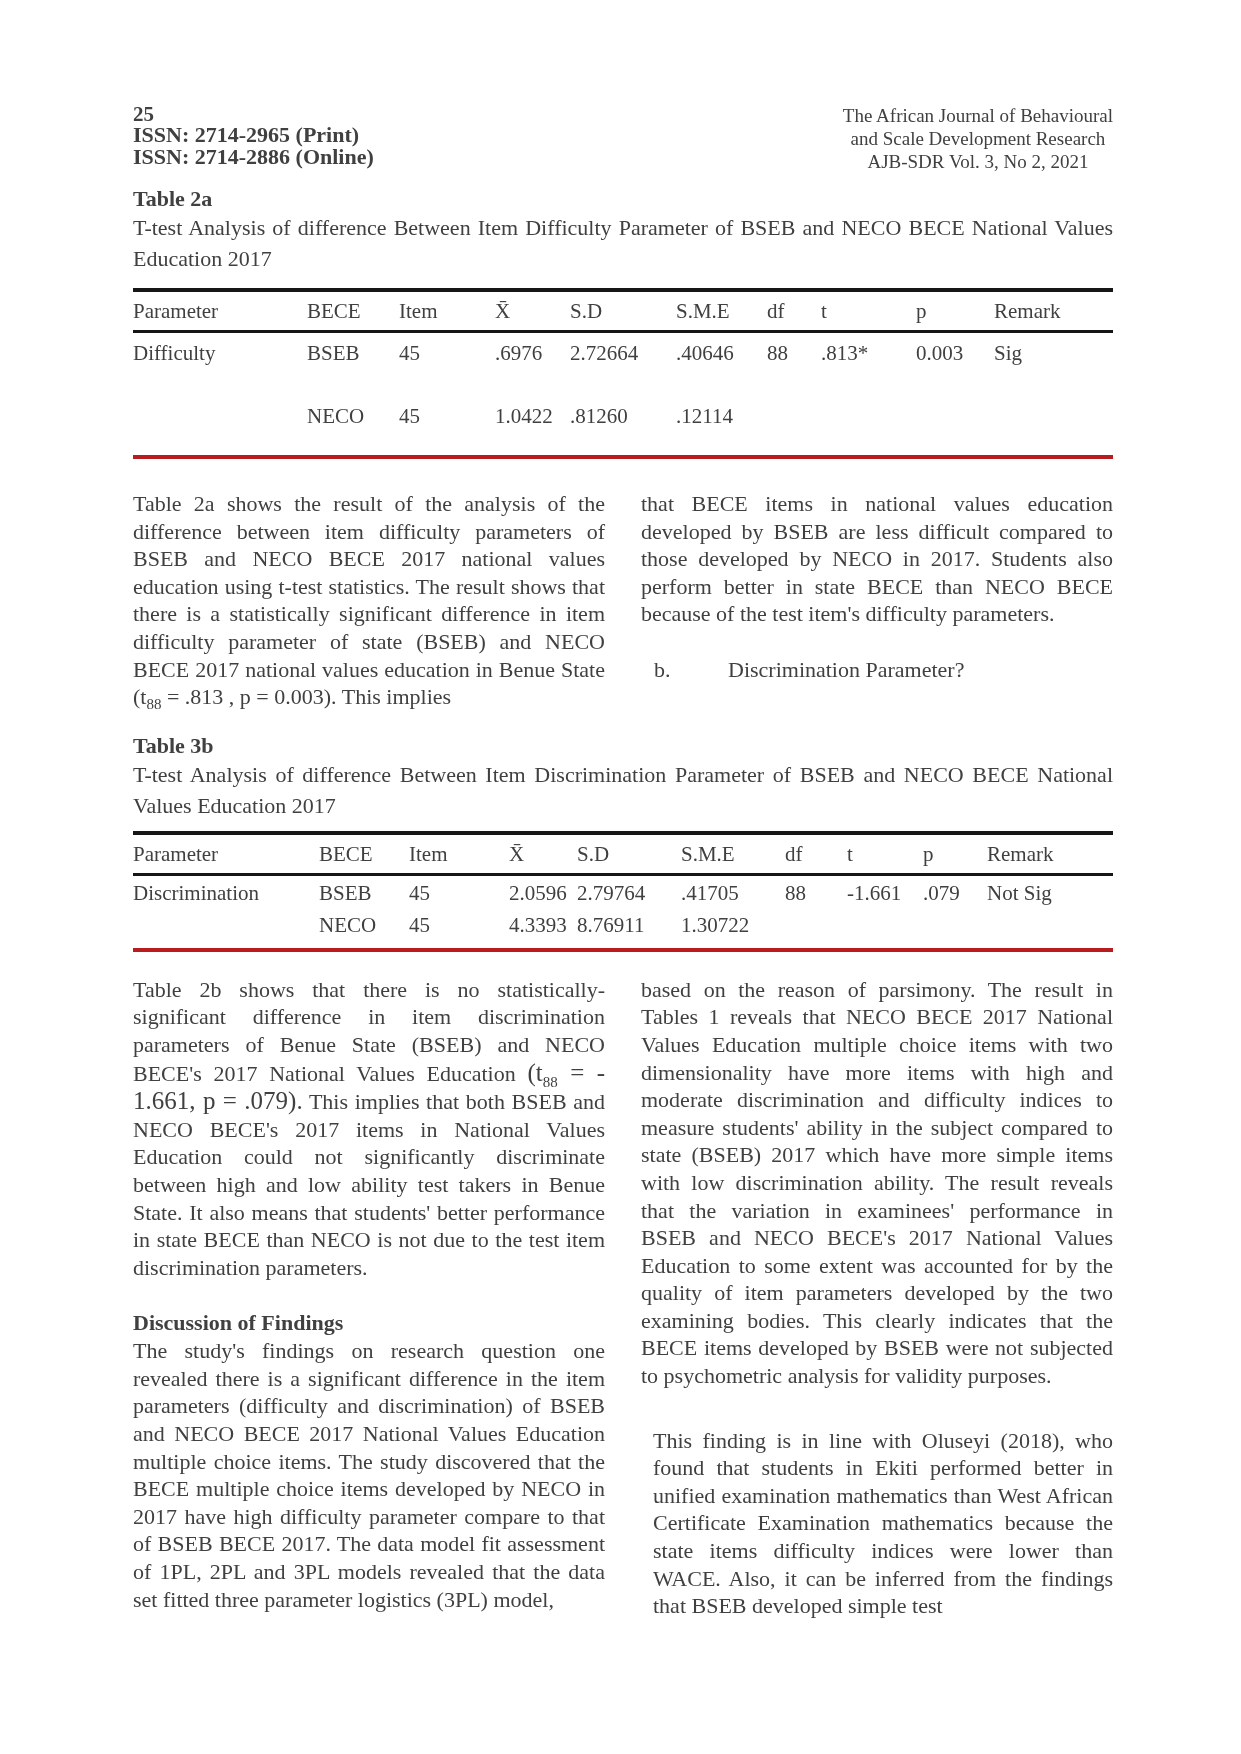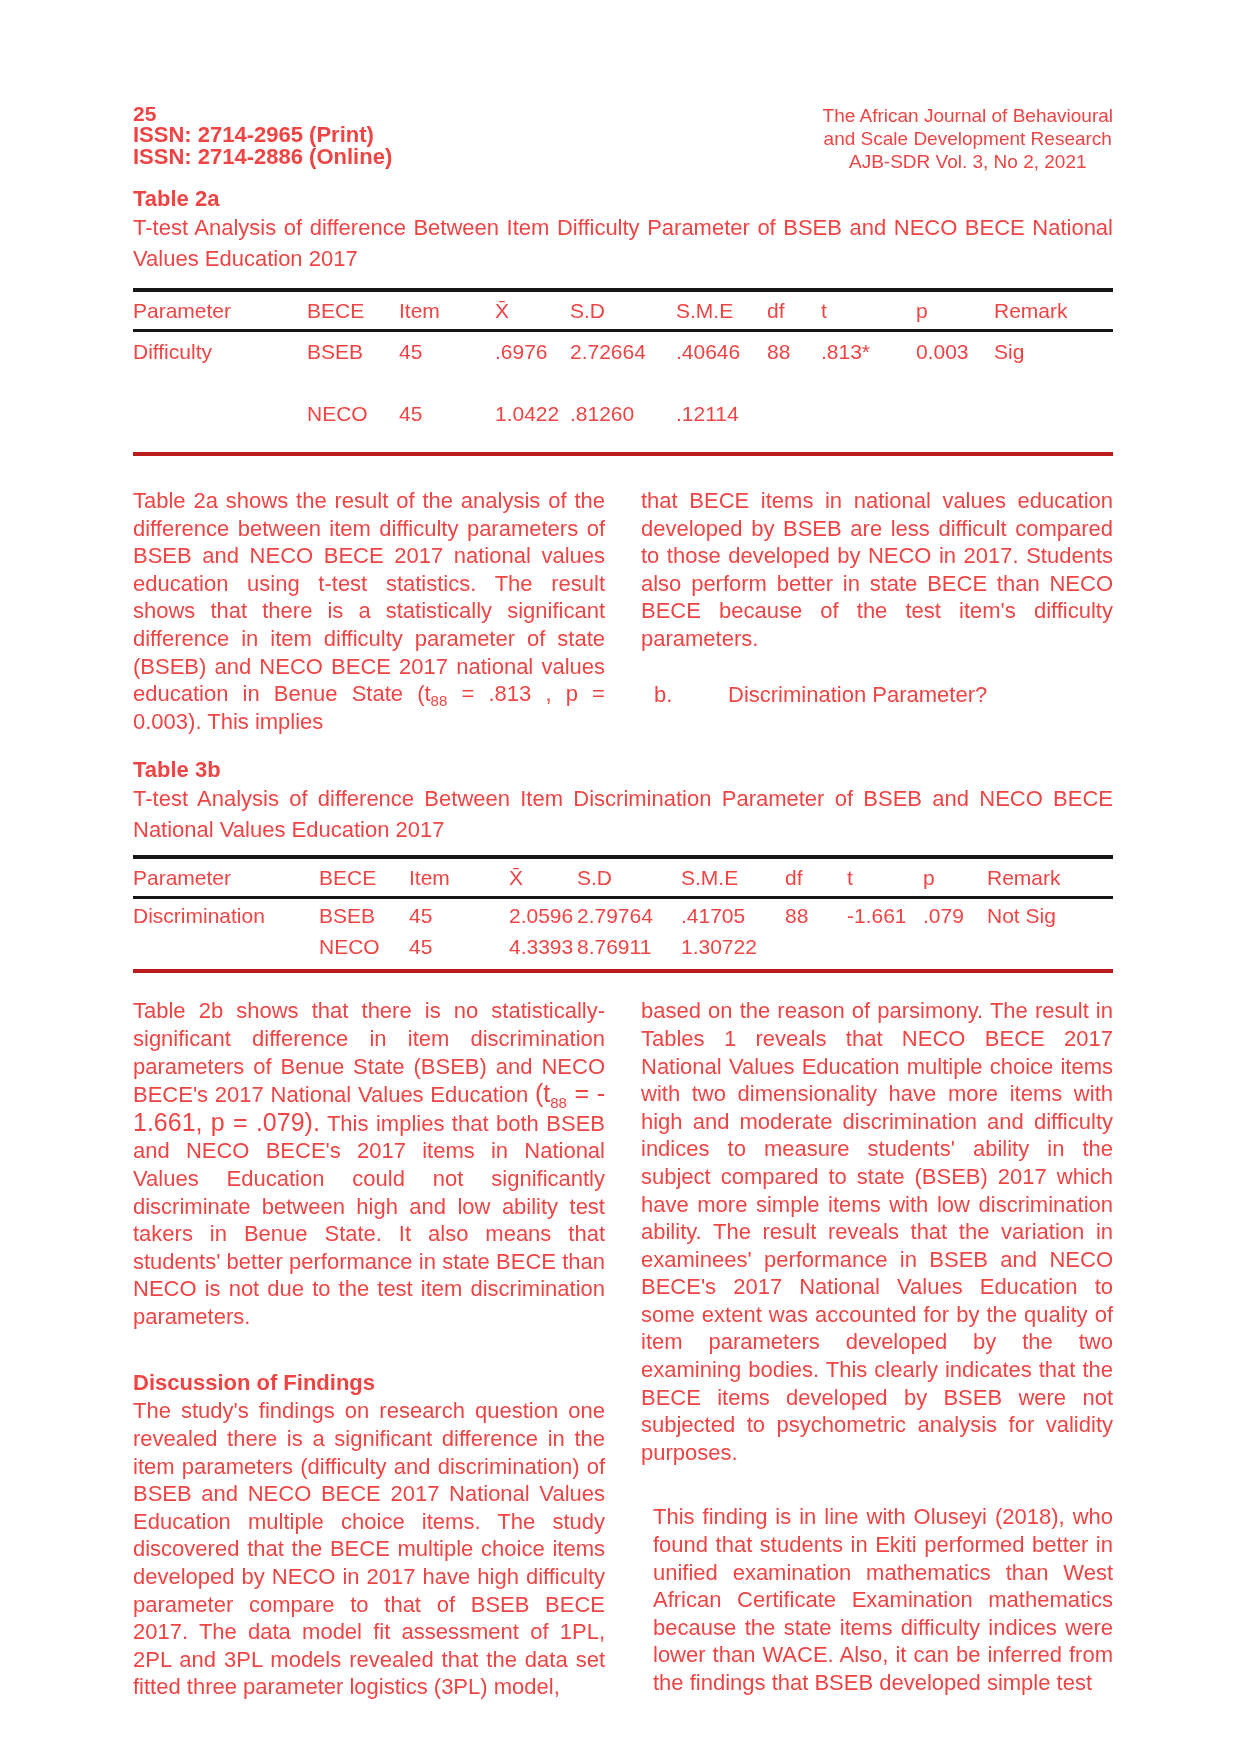--- a/index.html
+++ b/index.html
@@ -2,22 +2,22 @@
 <html><head>
 <meta charset="utf-8">
 <style>
   * { box-sizing: border-box; }
   html, body { margin: 0; padding: 0; background: #ffffff; }
   .page {
     position: relative;
     width: 1241px;
     height: 1754px;
     background: #ffffff;
-    font-family: Liberation Sans, sans-serif;
-    color: #ef4444;
+    font-family: Liberation Serif, serif;
+    color: #404040;
     padding: 104px 128px 0 133px;
     overflow: hidden;
   }
   
   .hdr { display: flex; justify-content: space-between; align-items: flex-start; }
   .hdr-left { font-weight: bold; }
   .page-num { font-size: 21px; line-height: 20px; }
   .issn { font-size: 22px; line-height: 22px; }
   .hdr-right { text-align: center; font-size: 19px; line-height: 23px; }
   
@@ -50,21 +50,21 @@
   .col { width: 473px; }
   .para {
     font-size: 22px; line-height: 27.6px; text-align: justify;
     margin: 0;
   }
   .stat-frag { font-size: 25px; }
   sub { font-size: 15px; line-height: 0; }
   .b-item { display: flex; margin-top: 29px; font-size: 22px; padding-left: 13px; }
   .b-label { width: 74px; flex: 0 0 74px; }
   .section-heading { font-weight: bold; font-size: 22px; margin-top: 29px; line-height: 28px; }
-  .para + .section-heading { margin-top: 39px; }
+  .para + .section-heading { margin-top: 28px; }
   .gap-top { margin-top: 37px; margin-left: 12px; }
 </style>
 </head>
 <body>
 
 <div class="page">
 
   <div class="hdr">
     <div class="hdr-left">
       <div class="page-num">25</div>

